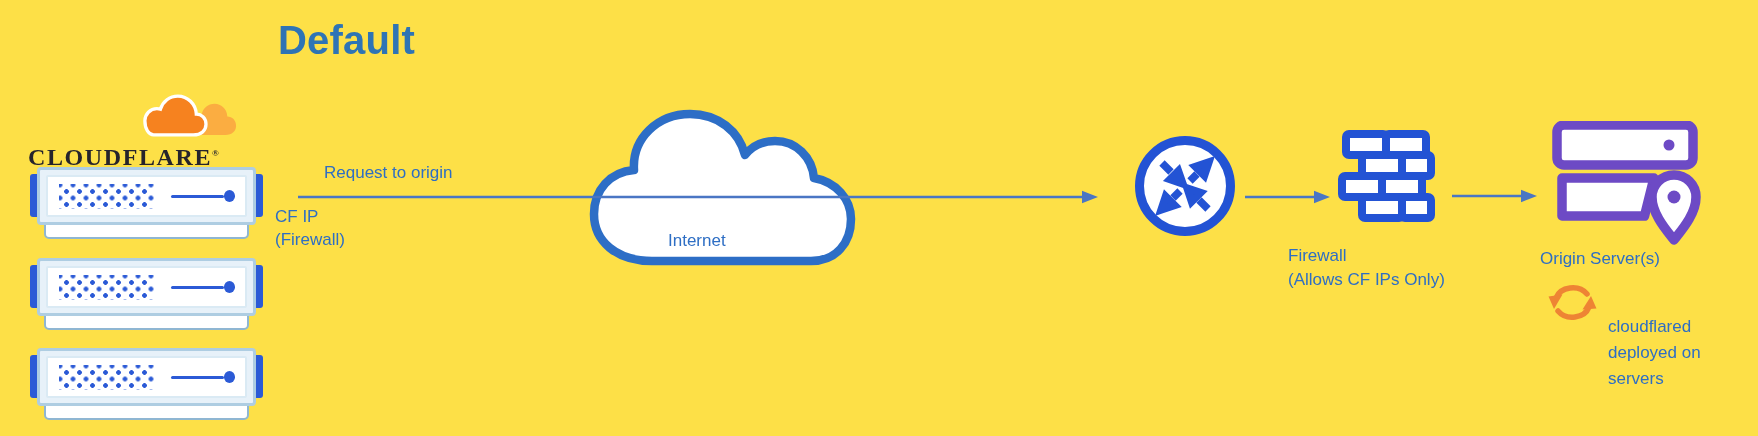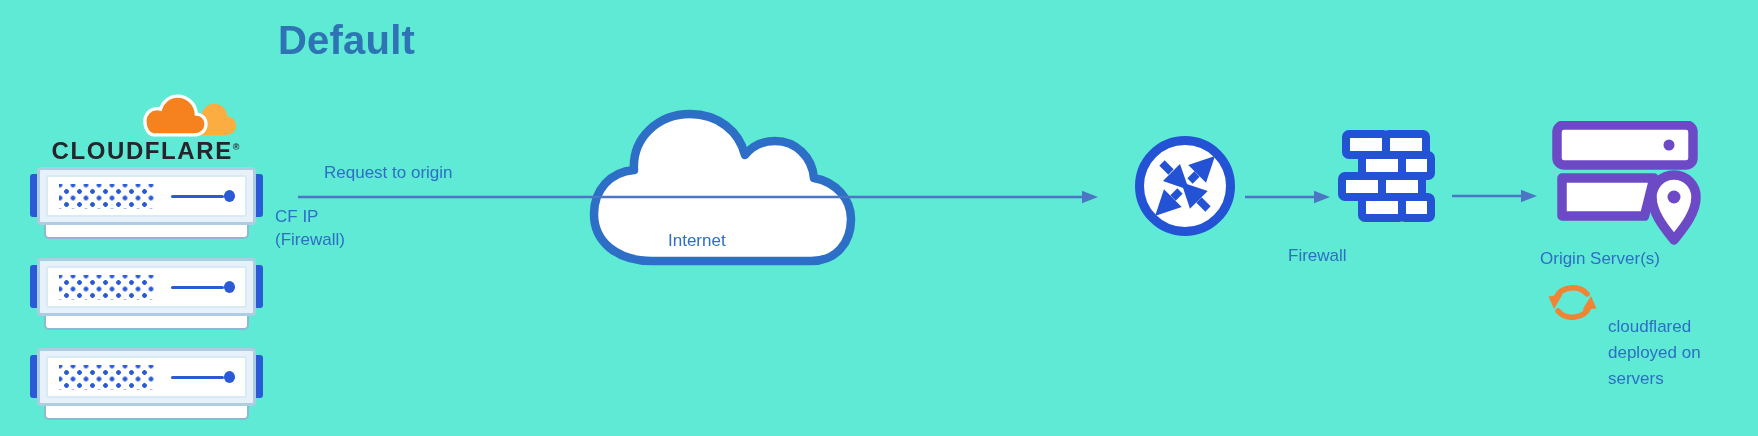--- a/index.html
+++ b/index.html
@@ -1,35 +1,35 @@
 <!DOCTYPE html>
 <html><head>
 <meta charset="utf-8">
 <style>
   html,body{margin:0;padding:0;background:#fff;}
   body{width:1758px;height:436px;position:relative;overflow:hidden;
        font-family:"Liberation Sans","DejaVu Sans",sans-serif;}
   .abs{position:absolute;}
-  .diagram{position:absolute;inset:0;background:#5eead4;}
+  .diagram{position:absolute;inset:0;background:#fde047;}
 
   
   .title{left:278px;top:18px;font-size:40px;font-weight:700;color:#2E74B5;letter-spacing:.2px;}
   .lbl{color:#2E6EC4;font-size:17px;line-height:24px;}
   .request-label{left:324px;top:161px;}
   .cfip-label{left:275px;top:205px;line-height:23px;}
   .internet-label{left:668px;top:229px;}
   .cpe-label{left:1062px;top:250px;}
   .firewall-label{left:1288px;top:244px;width:222px;line-height:24px;}
   .origin-label{left:1540px;top:247px;}
   .cloudflared-label{left:1608px;top:291px;width:134px;line-height:26px;margin-top:23px;}
 
   
   .brand-cloud{left:141px;top:92px;}
-  .wordmark{left:28px;top:137px;width:235px;text-align:center;
-            font-size:24px;font-weight:800;letter-spacing:1.6px;color:#26242C;white-space:nowrap;}
+  .wordmark{left:28px;top:144px;width:235px;
+            font-size:24px;font-weight:800;letter-spacing:1.6px;color:#26242C;white-space:nowrap;font-family:Liberation Serif, serif;}
   .wordmark sup{font-size:9px;letter-spacing:0;}
 
   
   .server{position:absolute;left:30px;width:233px;height:58px;}
   .server .ear{position:absolute;top:7px;width:17px;height:43px;background:#2B5AD6;border-radius:3px;}
   .server .ear.l{left:0;} .server .ear.r{right:0;}
   .server .body{position:absolute;left:7px;right:7px;top:0;bottom:0;
                 background:#E7F1F9;border:3px solid #AECDE2;border-radius:4px;}
   .server .panel{position:absolute;left:6px;right:6px;top:5px;bottom:5px;background:#fff;
                  border:2px solid #DAEAF4;border-radius:2px;display:flex;align-items:center;}
@@ -165,17 +165,18 @@
   </svg>
 
   <div class="abs lbl request-label">Request to origin</div>
   <div class="abs lbl cfip-label">
     <span>CF IP</span><br>
     <span>(Firewall)</span>
   </div>
   <div class="abs lbl internet-label">Internet</div>
   <div class="abs lbl firewall-label">
     <span>Firewall</span><br>
+    <span>(Allows CF IPs Only)</span>
   </div>
   <div class="abs lbl origin-label">Origin Server(s)</div>
   <div class="abs lbl cloudflared-label">cloudflared deployed on servers</div>
 
 </div>
 
 </body></html>

